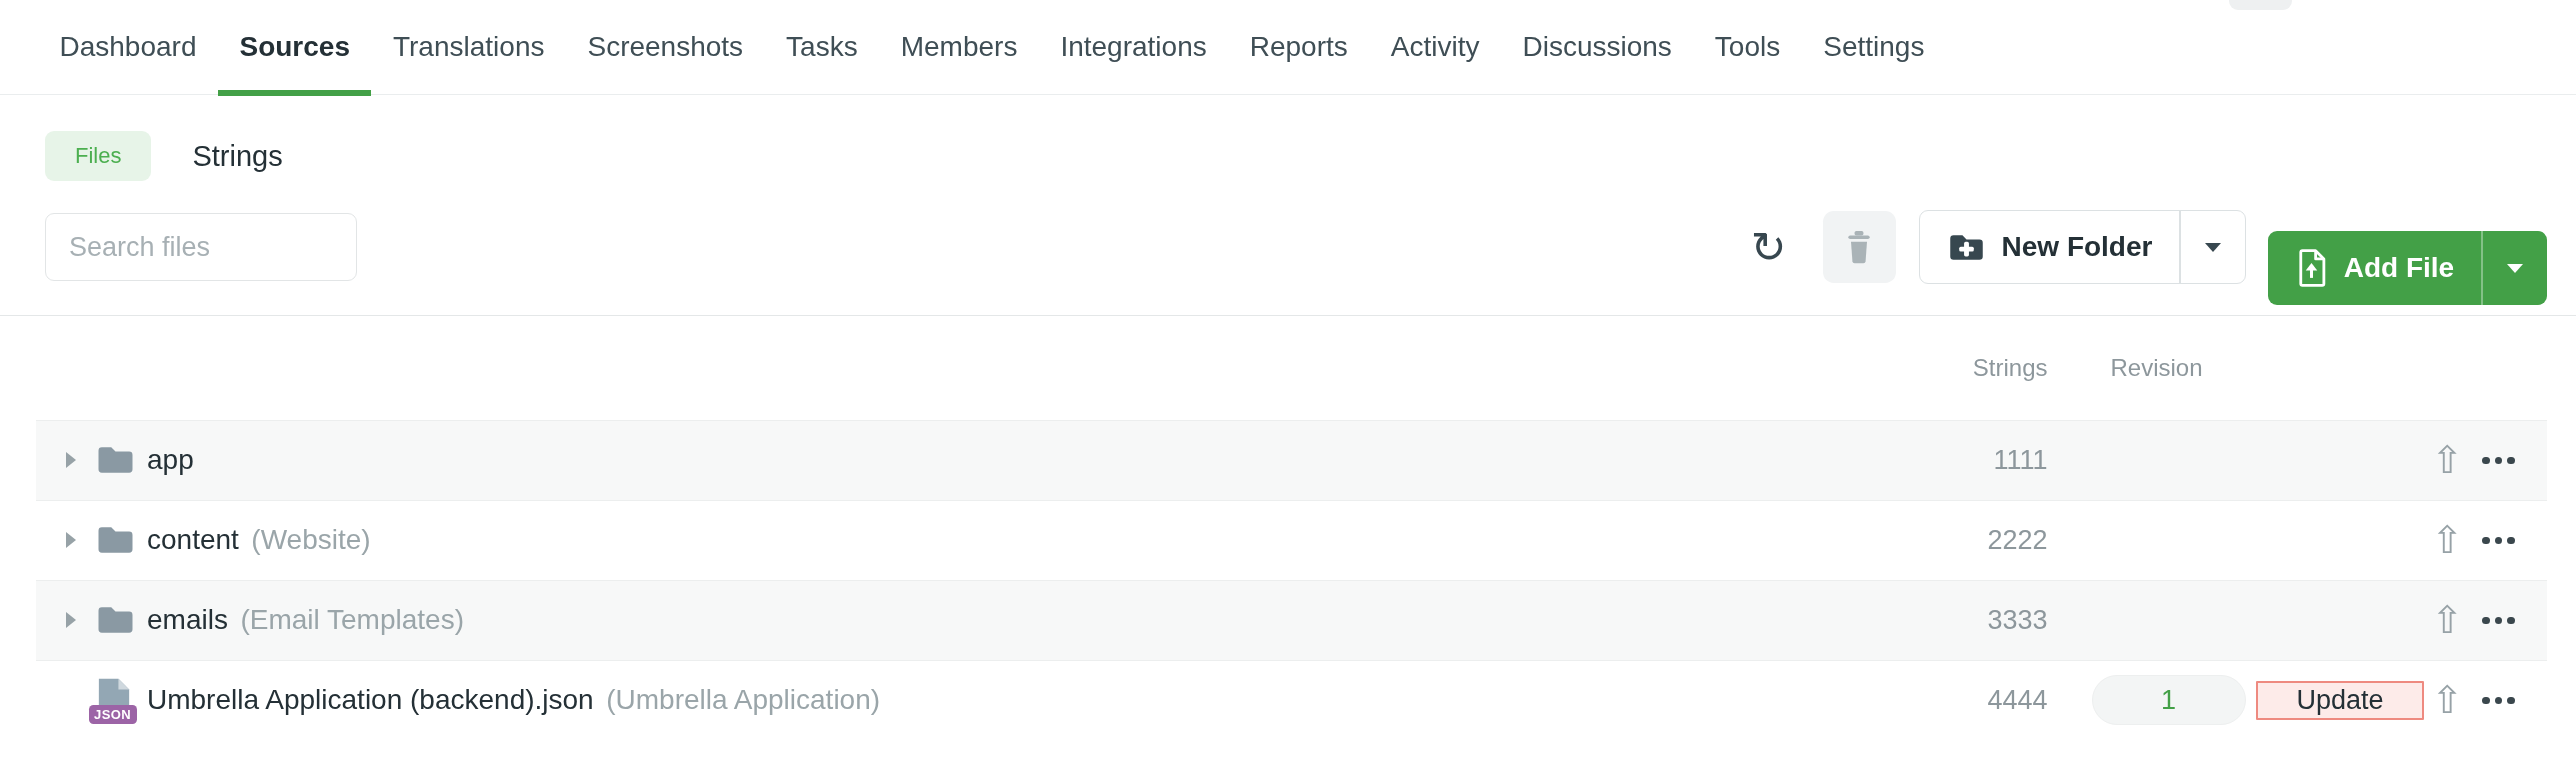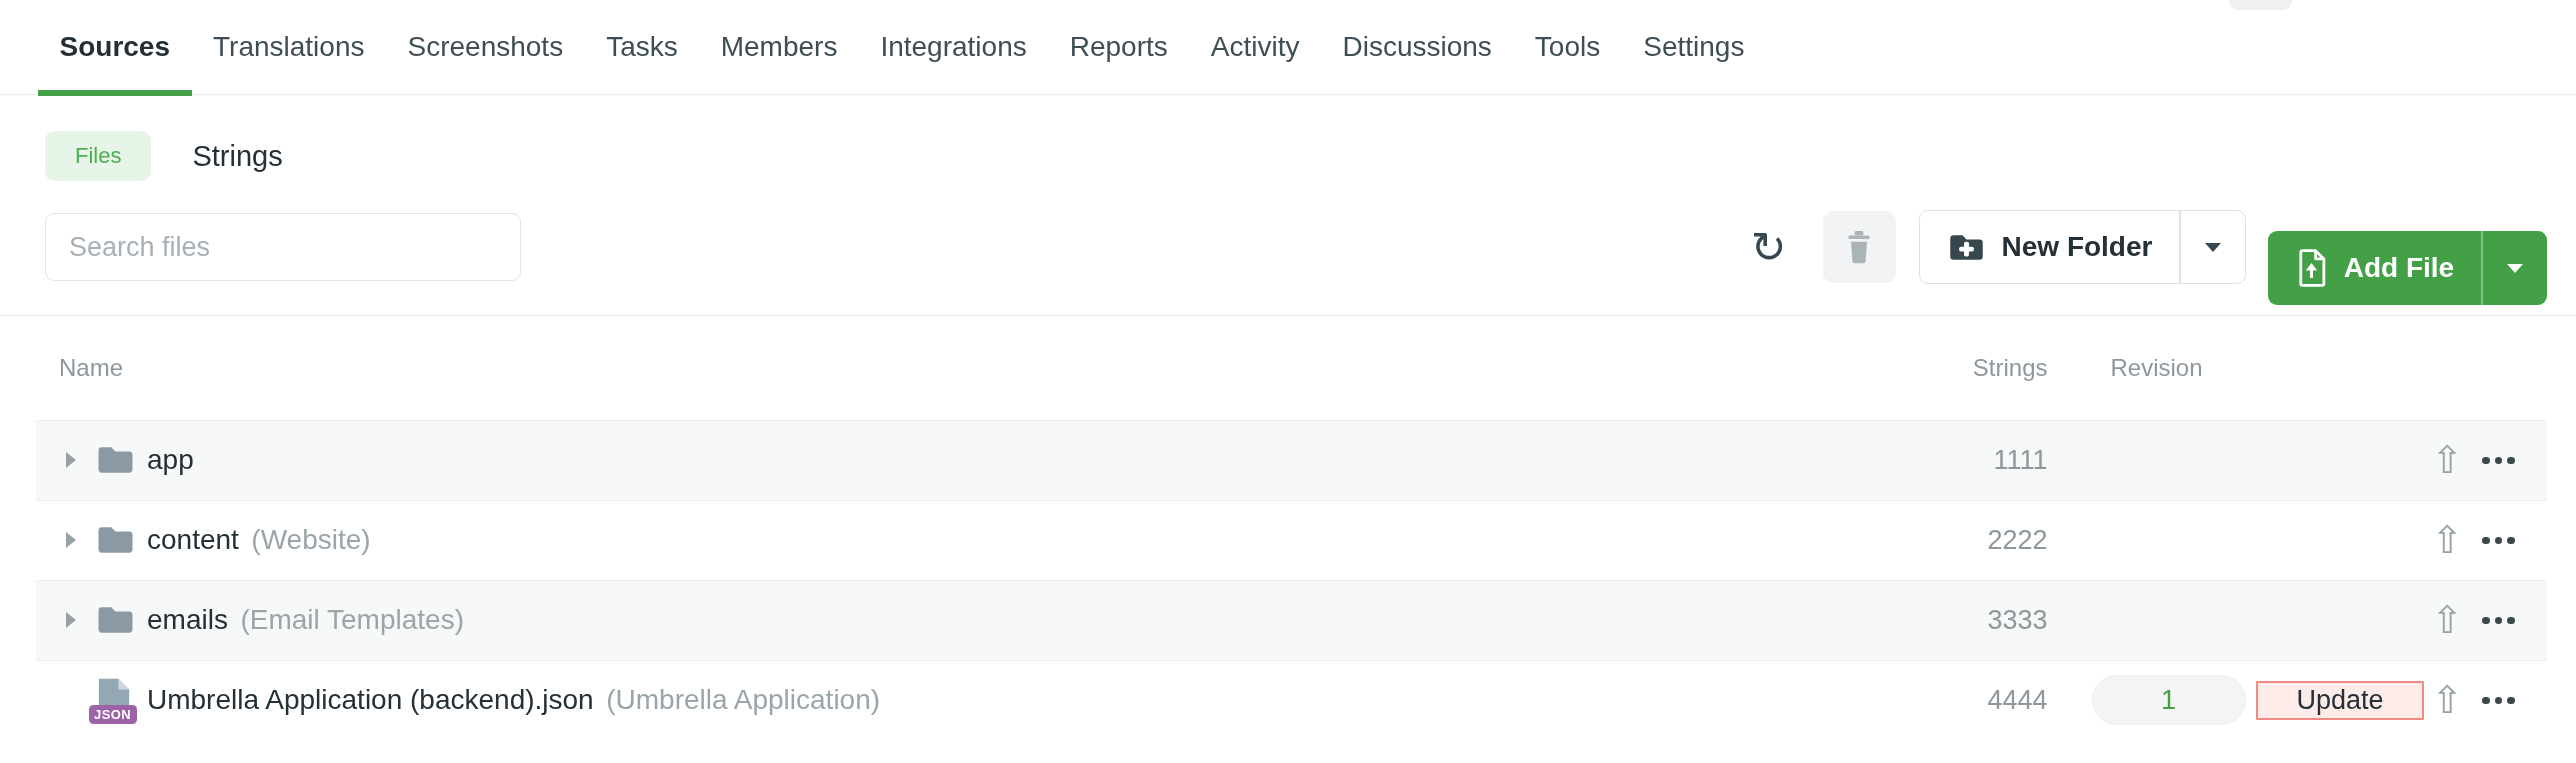--- a/index.html
+++ b/index.html
@@ -32,21 +32,21 @@
     background:#eef0f1;border-radius:0 0 9px 9px;}
 
   
   .view-toggle{margin:36px 0 0 45px;display:flex;align-items:center;}
   .pill-files{height:50px;padding:16px 30px;border-radius:9px;background:var(--files-pill-bg);
     color:var(--files-pill-text);font-size:22px;display:flex;align-items:center;cursor:pointer;}
   .toggle-strings{margin-left:41px;font-size:29px;color:var(--dark);cursor:pointer;}
 
   
   .toolbar{margin:30px 29px 0 45px;height:72px;display:flex;align-items:center;}
-  .search{width:476px;height:68px;border:1.8px solid #e2e5e6;border-radius:9px;
+  .search{width:312px;height:68px;border:1.8px solid #e2e5e6;border-radius:9px;
     padding:0 23px;font-size:27px;color:var(--dark);outline:none;
     font-family:"Liberation Sans",sans-serif;background:#fff;}
   .search::placeholder{color:#a7b0b4;}
   .toolbar-right{margin-left:auto;display:flex;align-items:center;}
   .refresh{font-family:"DejaVu Sans",sans-serif;font-size:43px;line-height:1;
     color:#37474f;margin-right:36px;cursor:pointer;user-select:none;}
   .trash-btn{width:73px;height:72px;border-radius:10.7px;background:#f1f3f4;
     display:flex;align-items:center;justify-content:center;margin-right:23px;cursor:pointer;}
   .split-btn{height:74px;display:flex;align-items:stretch;border-radius:9px;overflow:hidden;}
   .btn-new-folder{border:1.8px solid #dce1e3;background:#fff;margin-right:21.5px;}
@@ -99,20 +99,23 @@
   .upload-glyph{font-family:"DejaVu Sans",sans-serif;font-size:38px;line-height:1;
     color:#97a2a7;cursor:pointer;user-select:none;}
   .cell-menu{display:flex;justify-content:center;gap:5.4px;cursor:pointer;}
   .dot{width:7.2px;height:7.2px;border-radius:50%;background:#3a474d;}
   .invisible{visibility:hidden;}
 </style>
 </head>
 <body>
 
 <nav class="topnav" id="topnav">
+    <div class="tab">
+    <span>Dashboard</span>
+  </div>
     <div class="tab active">
     <span>Sources</span>
   </div>
     <div class="tab">
     <span>Translations</span>
   </div>
     <div class="tab">
     <span>Screenshots</span>
   </div>
     <div class="tab">
@@ -187,21 +190,20 @@
         <span class="caret-down"></span>
       </div>
     </div>
   </div>
 </div>
 
 <div class="section-line"></div>
 
 <div class="files-table">
   <div class="thead">
-    <div class="th-name">Name</div>
     <div class="th-strings">Strings</div>
     <div class="th-revision">Revision</div>
   </div>
   <div id="tbody">
       <div class="trow">
     <div class="cell-caret">
       <span class="tree-caret"></span>
     </div>
     <div class="cell-icon">
       <svg width="41" height="34" viewBox="0 0 48 40">

